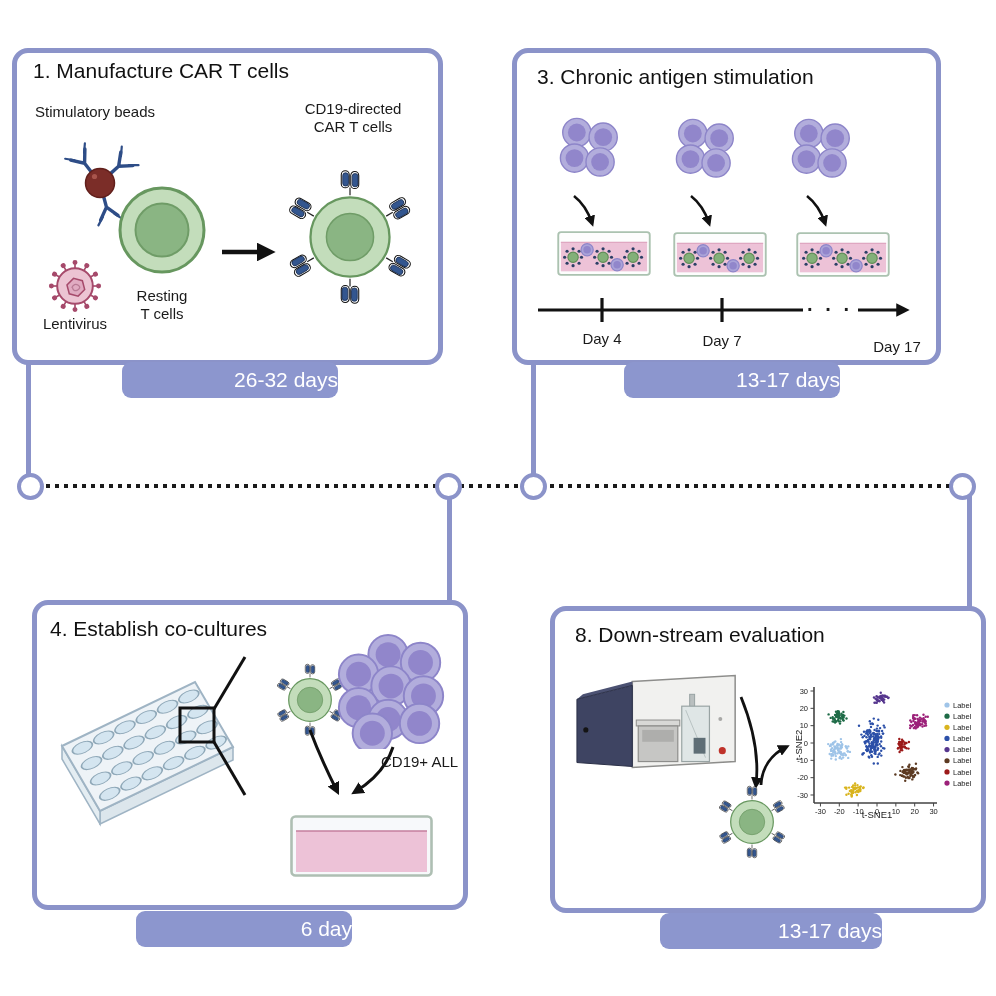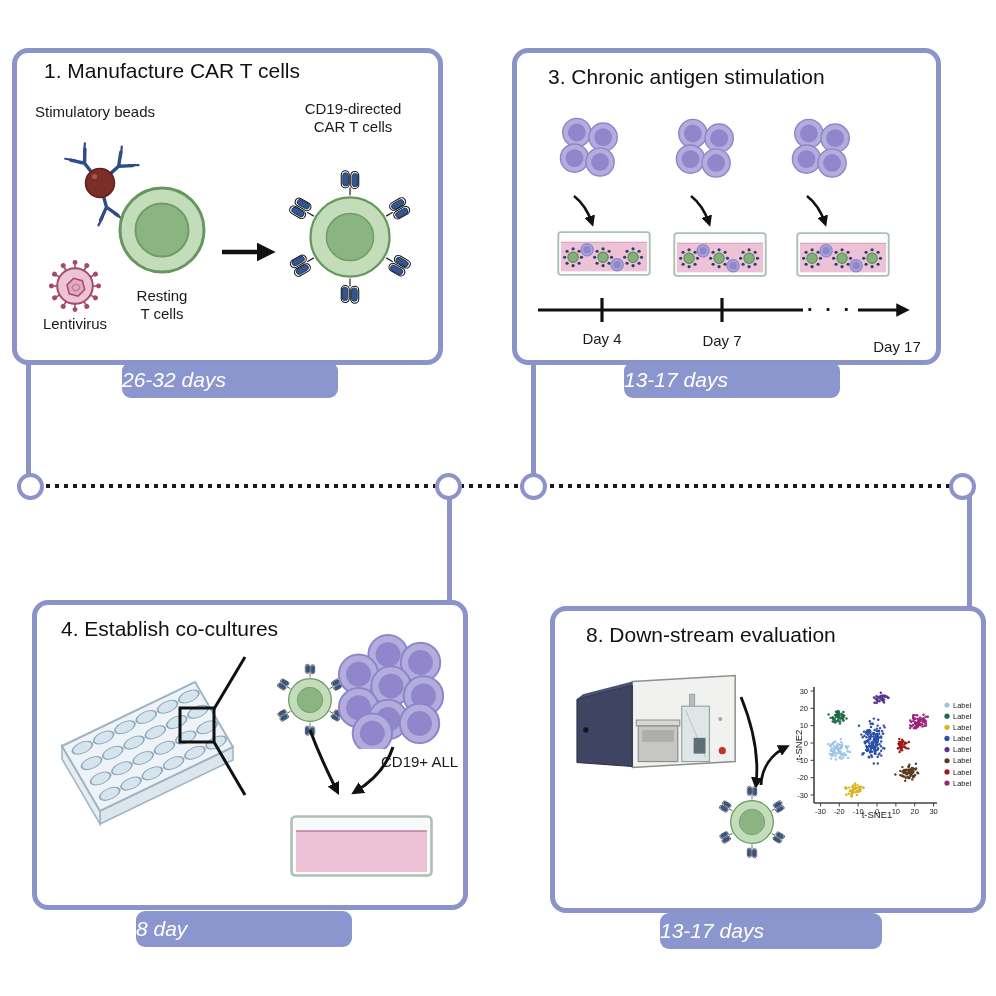--- a/index.html
+++ b/index.html
@@ -1,26 +1,26 @@
 <!DOCTYPE html>
 <html><head>
 <meta charset="utf-8">
 <style>
   html,body{margin:0;padding:0;background:#fff;}
   #fig{position:relative;width:996px;height:996px;background:#fff;
        font-family:"Liberation Sans",sans-serif;color:#1a1a1a;overflow:hidden;}
   .panel{position:absolute;background:#fff;border:5px solid #8b93c9;border-radius:16px;z-index:2;}
   .badge{position:absolute;background:#8c96ce;color:#fff;border-radius:9px;height:36px;
-         line-height:36px;text-align:left;font-size:21px;z-index:4;font-style:italic;}
+         line-height:36px;text-align:right;font-size:21px;z-index:4;}
   .vline{position:absolute;width:5px;background:#8b93c9;z-index:1;}
   .dotline{position:absolute;height:4.5px;z-index:0;
     background:repeating-linear-gradient(90deg,#1a1a1a 0 4.5px,transparent 4.5px 9px);}
   .node{position:absolute;width:19px;height:19px;background:#fff;border:4px solid #8b93c9;
         border-radius:50%;z-index:3;}
-  .ptitle{position:absolute;font-size:21px;font-weight:500;color:#111;white-space:nowrap;margin-left:11px;}
+  .ptitle{position:absolute;font-size:21px;font-weight:500;color:#111;white-space:nowrap;}
   .art{position:absolute;left:0;top:0;}
   .art text{font-family:"Liberation Sans",sans-serif;fill:#1a1a1a;}
   .lbl{font-size:15px;}
 </style>
 </head>
 <body>
 
 <svg style="position:absolute;width:0;height:0" aria-hidden="true">
   <defs>
     <marker id="ah" viewBox="0 0 10 10" refX="6.5" refY="5" markerWidth="4.2" markerHeight="4.2" orient="auto-start-reverse">
@@ -295,21 +295,21 @@
       <use href="#sym-cluster9" x="296" y="26" width="118" height="118"></use>
       <g stroke="#111" stroke-width="3" fill="none">
         <path d="M273,125 C283,152 293,172 300,186" marker-end="url(#ah)"></path>
         <path d="M356,142 C349,164 331,179 318,187" marker-end="url(#ah)"></path>
       </g>
       <use href="#sym-dishplain" x="253" y="210" width="143" height="62"></use>
       <text class="lbl" x="344" y="162">CD19+ ALL</text>
     </svg>
     <div class="ptitle" style="left:13px;top:12px;">4. Establish co-cultures</div>
   </div>
-  <div class="badge" style="left:136px;top:911px;width:216px;">8 day</div>
+  <div class="badge" style="left:136px;top:911px;width:216px;">6 day</div>
 
   <div class="panel" style="left:550px;top:606px;width:426px;height:297px;">
     <svg class="art" width="426" height="297" viewBox="0 0 426 297">
       <use href="#sym-cyto" x="16" y="55" width="178" height="112"></use>
       <path d="M186,86 C199,118 204,148 201,174" stroke="#111" stroke-width="2.8" fill="none" marker-end="url(#ah)"></path>
       <use href="#sym-cart" x="156" y="170" width="82" height="82"></use>
       <path d="M206,174 C207,156 217,143 231,136" stroke="#111" stroke-width="2.8" fill="none" marker-end="url(#ah)"></path>
       <g>
         <path d="M259,76 L259,192 M259,192 L382,192" stroke="#444" stroke-width="1.6" fill="none"></path>
         <g id="tsne-points">

